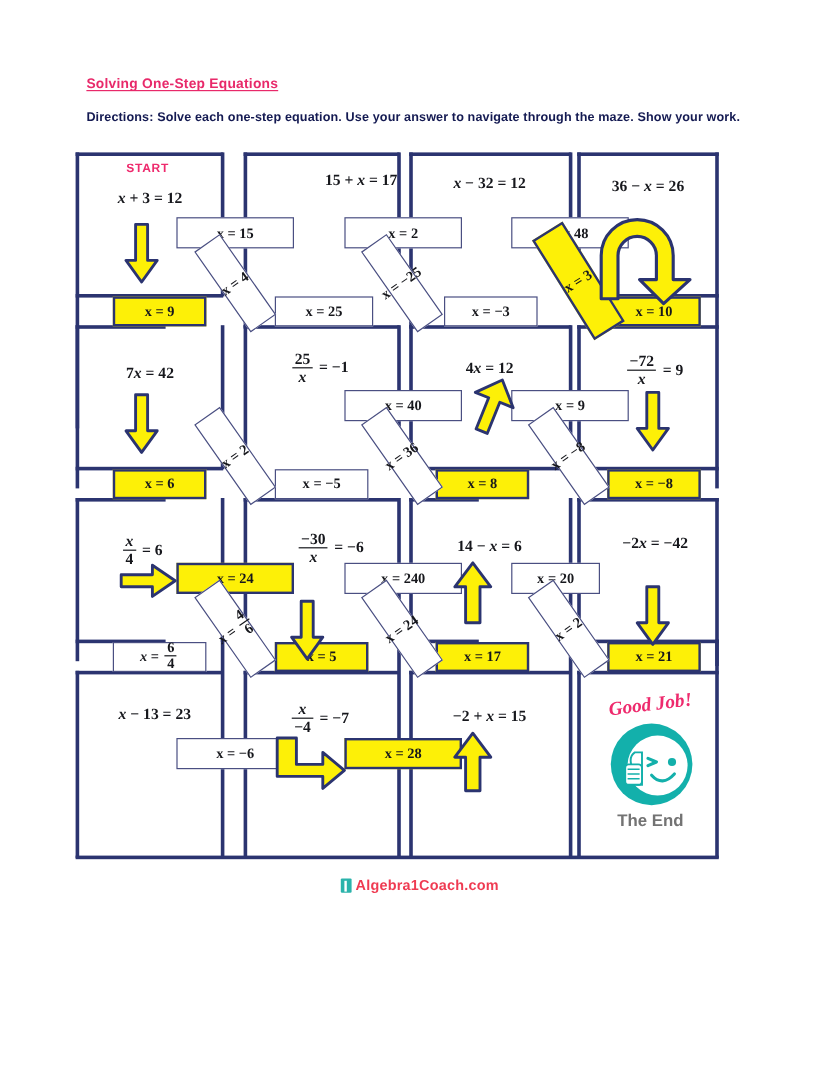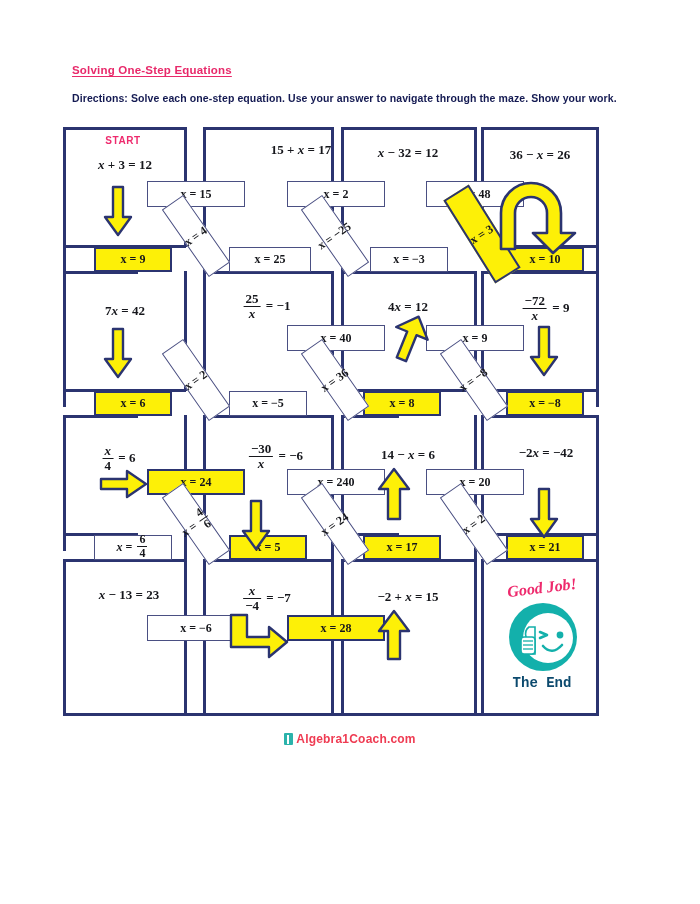--- a/index.html
+++ b/index.html
@@ -147,24 +147,24 @@
     position: absolute;
     left: 20px;
     top: 22px;
   }
   #the-end-text {
     position: absolute;
     left: 2px;
     top: 96px;
     width: 106px;
     text-align: center;
-    font-family: Liberation Mono, monospace;
+    font-family: Liberation Sans, sans-serif;
     font-size: 14px;
     font-weight: 700;
-    color: #0c4a6e;
+    color: #737373;
     white-space: nowrap;
   }
 
   
   #footer-brand {
     position: absolute;
     left: 0;
     top: 729px;
     width: 700px;
     text-align: center;
@@ -331,21 +331,21 @@
   <div class="door yellow" style="left:443px; top:264px; width:78px; height:25px;">
       <span class="lbl">x = −8</span>
     </div>
 
   <div class="door yellow" style="left:84px;  top:342px; width:98px; height:26px;">
       <span class="lbl">x = 24</span>
     </div>
   <div class="door" style="left:224px; top:342px; width:98px; height:26px;">
       <span class="lbl">x = 240</span>
     </div>
-  <div class="door" style="left:363px; top:342px; width:98px; height:26px;">
+  <div class="door" style="left:363px; top:342px; width:74px; height:26px;">
       <span class="lbl">x = 20</span>
     </div>
 
   <div class="door" style="left:31px;  top:408px; width:78px; height:25px;">
       <span class="lbl"><i style="font-family:'Liberation Serif',serif;">x</i>&nbsp;=&nbsp;<span class="frac">
           <span class="num">6</span>
           <span class="den">4</span>
         </span></span>
     </div>
   <div class="door yellow" style="left:166px; top:408px; width:78px; height:25px;">

